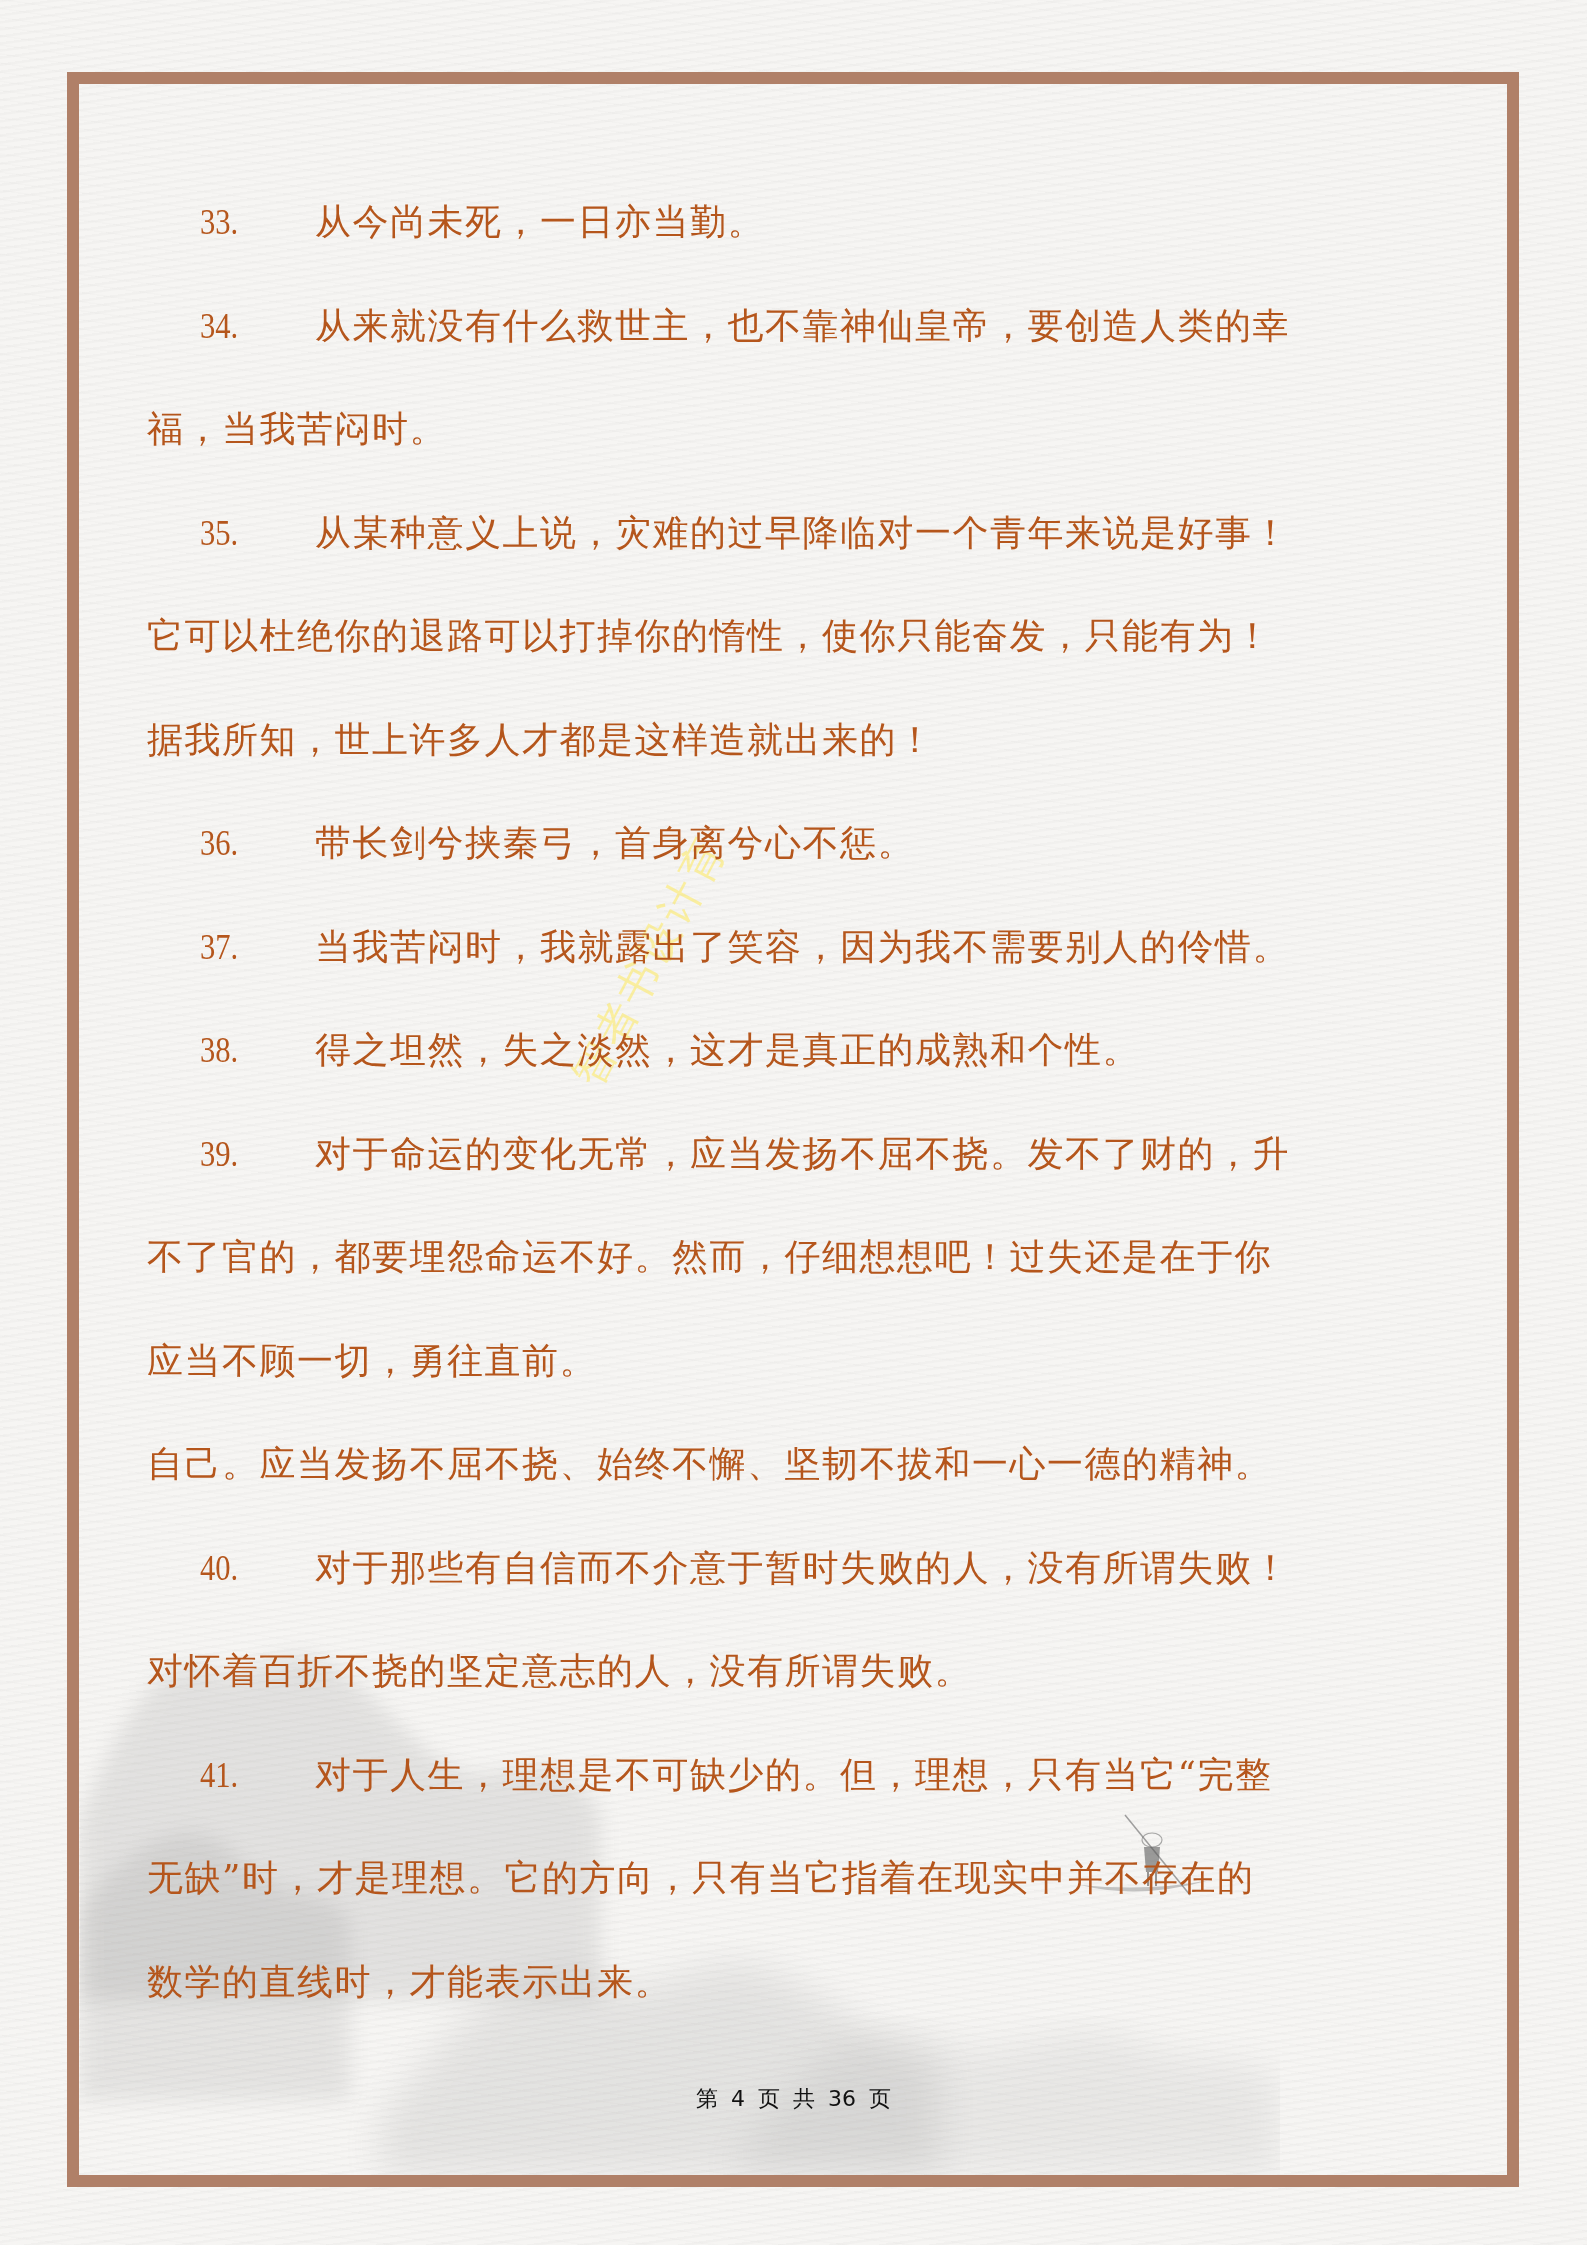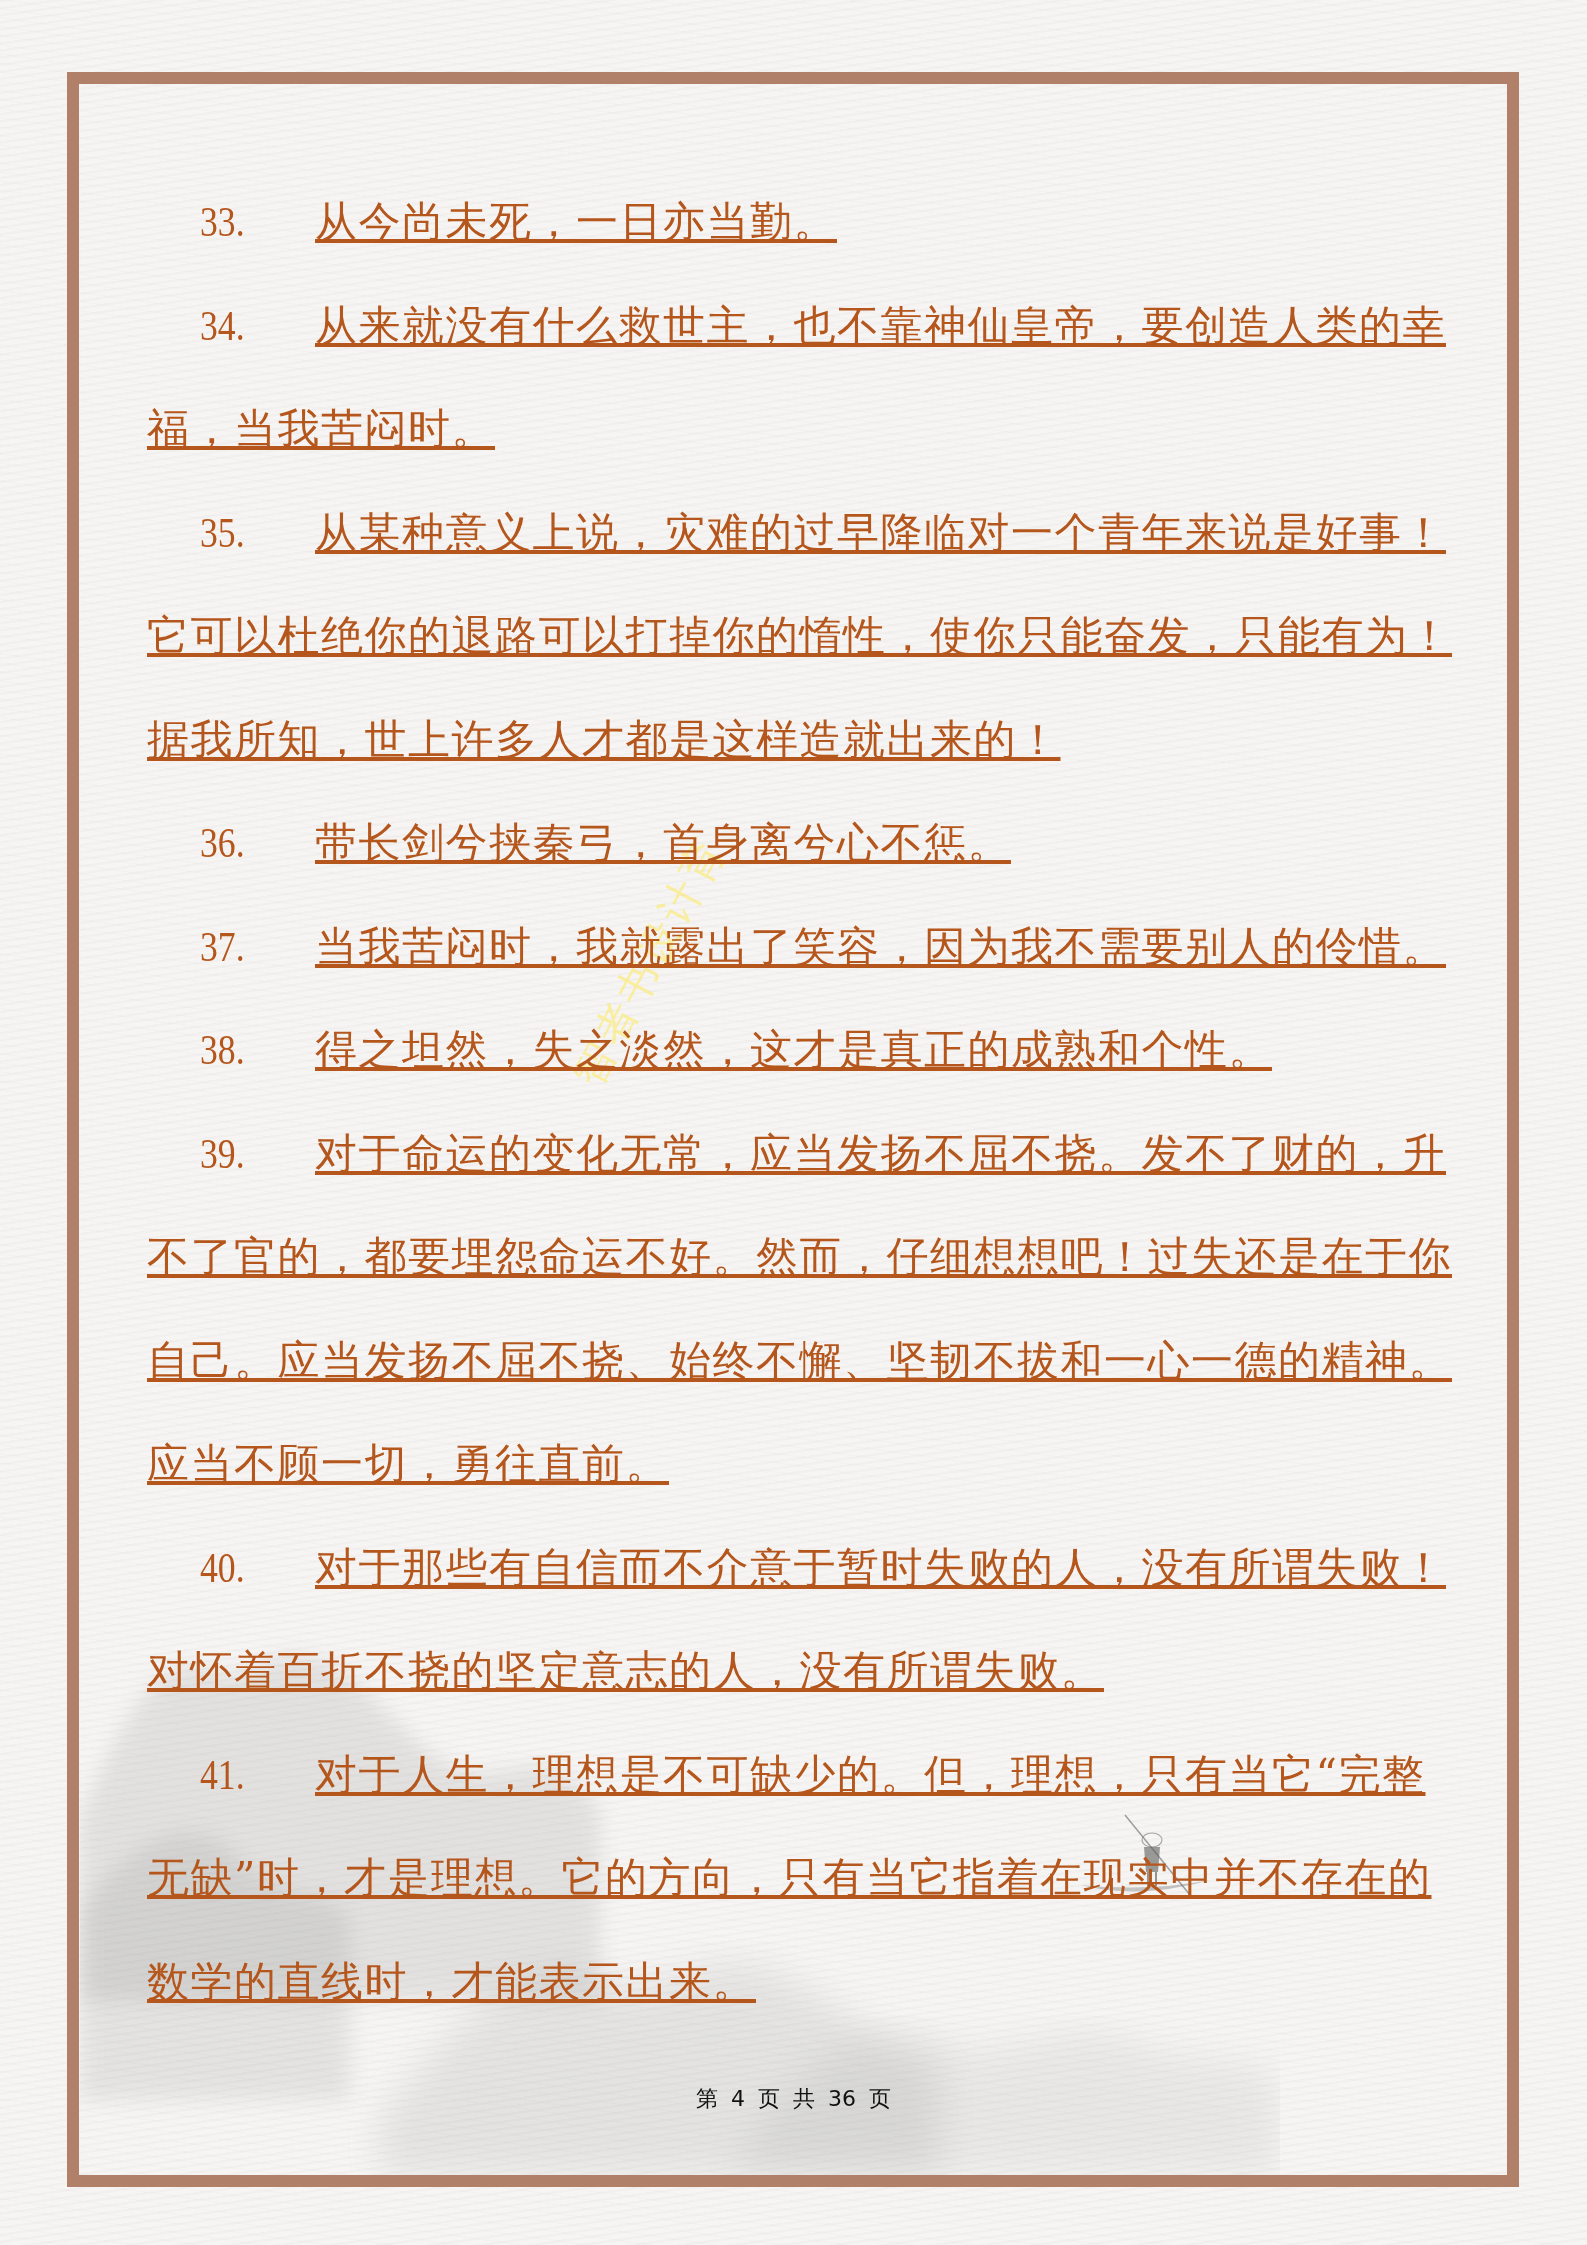--- a/index.html
+++ b/index.html
@@ -17,22 +17,22 @@
   }
   .landscape { position: absolute; left: 80px; top: 1580px; width: 1200px; height: 595px; pointer-events: none; }
   .boat { position: absolute; left: 1070px; top: 1800px; width: 150px; height: 110px; pointer-events: none; }
   .watermark {
     position: absolute; left: 560px; top: 1070px; transform: rotate(-62deg); transform-origin: left top;
     color: rgba(255, 230, 60, 0.45); font-size: 42px; font-family: "DejaVu Sans", sans-serif;
     white-space: nowrap; letter-spacing: 4px;
   }
   .content { position: absolute; left: 147px; top: 196px; width: 1280px; }
   .line {
-    height: 103.5px; line-height: 52px; font-size: 42px; color: #b5561c;
-    white-space: nowrap; letter-spacing: 1.5px; text-decoration: underline;
+    height: 103.5px; line-height: 52px; font-size: 36px; color: #b5561c;
+    white-space: nowrap; letter-spacing: 1.5px;
   }
   .line.first { padding-left: 53px; }
   .num { display: inline-block; width: 115px; font-family: "Liberation Serif", serif; letter-spacing: 0; transform: scaleX(0.85); transform-origin: left center; }
   .footer {
     position: absolute; left: 0; width: 1587px; top: 2084px; text-align: center;
     font-size: 22px; color: #111; font-family: "DejaVu Sans", sans-serif; word-spacing: 6px;
   }
 </style>
 </head>
 <body>
@@ -77,22 +77,22 @@
   <div class="line">据我所知，世上许多人才都是这样造就出来的！</div>
 
   <div class="line first"><span class="num">36.</span><span>带长剑兮挟秦弓，首身离兮心不惩。</span></div>
 
   <div class="line first"><span class="num">37.</span><span>当我苦闷时，我就露出了笑容，因为我不需要别人的伶惜。</span></div>
 
   <div class="line first"><span class="num">38.</span><span>得之坦然，失之淡然，这才是真正的成熟和个性。</span></div>
 
   <div class="line first"><span class="num">39.</span><span>对于命运的变化无常，应当发扬不屈不挠。发不了财的，升</span></div>
   <div class="line">不了官的，都要埋怨命运不好。然而，仔细想想吧！过失还是在于你</div>
+  <div class="line">应当不顾一切，勇往直前。</div>
   <div class="line">自己。应当发扬不屈不挠、始终不懈、坚韧不拔和一心一德的精神。</div>
-  <div class="line">应当不顾一切，勇往直前。</div>
 
   <div class="line first"><span class="num">40.</span><span>对于那些有自信而不介意于暂时失败的人，没有所谓失败！</span></div>
   <div class="line">对怀着百折不挠的坚定意志的人，没有所谓失败。</div>
 
   <div class="line first"><span class="num">41.</span><span>对于人生，理想是不可缺少的。但，理想，只有当它“完整</span></div>
   <div class="line">无缺”时，才是理想。它的方向，只有当它指着在现实中并不存在的</div>
   <div class="line">数学的直线时，才能表示出来。</div>
 </div>
 
 <div class="footer">第 4 页 共 36 页</div>

